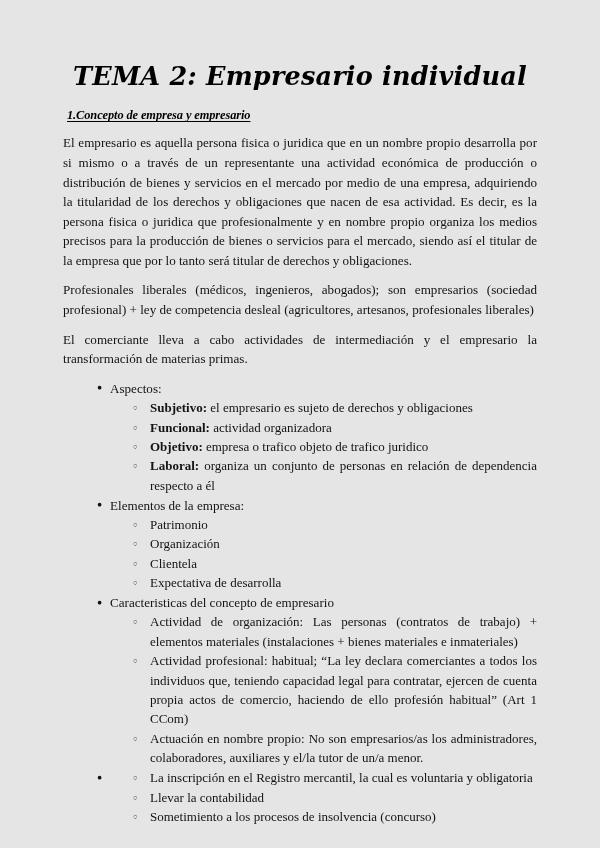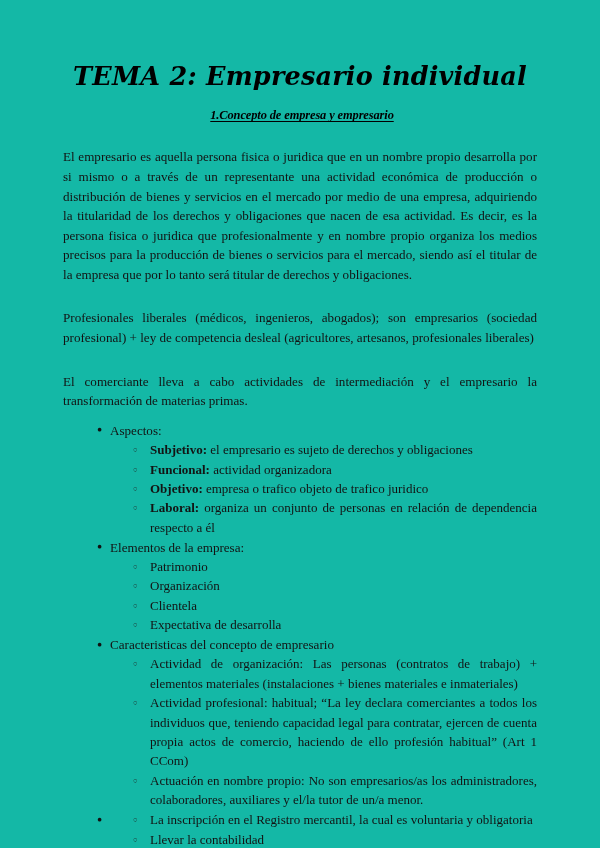--- a/index.html
+++ b/index.html
@@ -13,21 +13,21 @@
     height: 848px;
     overflow: hidden;
     font-family: "Liberation Serif", "DejaVu Serif", serif;
     color: #111111;
     -webkit-font-smoothing: antialiased;
   }
   .page {
     position: relative;
     width: 600px;
     height: 848px;
-    background: #14b8a6;
+    background: #e5e5e5;
     box-sizing: border-box;
     padding: 0 63px 0 63px;
   }
 
   
   .doc-title {
     margin: 0;
     padding-top: 62px;
     text-align: center;
     font-family: "DejaVu Serif", "Liberation Serif", serif;
@@ -43,26 +43,25 @@
   
   .section-heading {
     margin: 17px 0 0 4px;
     font-size: 12.4px;
     font-weight: bold;
     font-style: italic;
     text-decoration: underline;
     text-underline-offset: 1.5px;
     letter-spacing: -0.1px;
     color: #000000;
-    text-align: center;
   }
 
   
   p.body-text {
-    margin: 24px 0 0 0;
+    margin: 10px 0 0 0;
     font-size: 13.1px;
     line-height: 19.6px;
     text-align: justify;
     text-justify: inter-word;
     color: #131313;
   }
 
   
   ul.level-1 {
     list-style: none;

